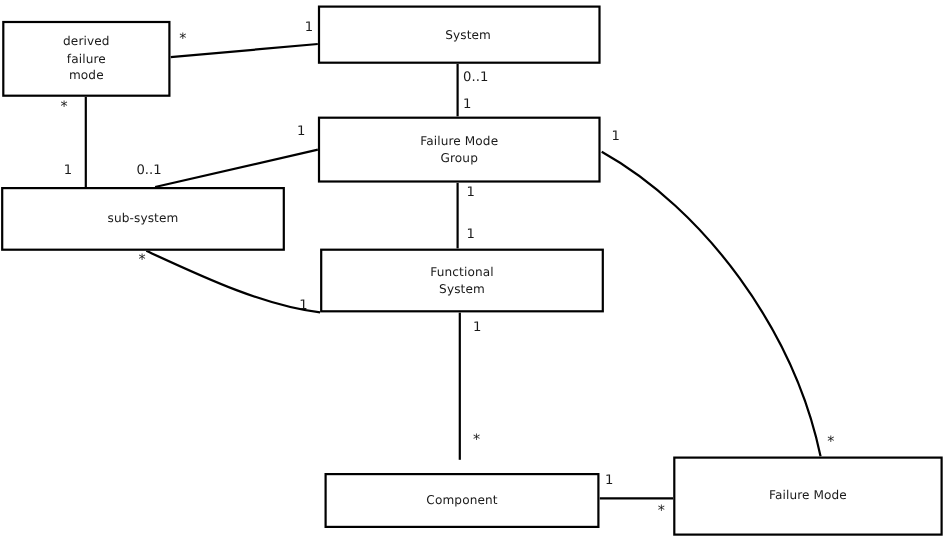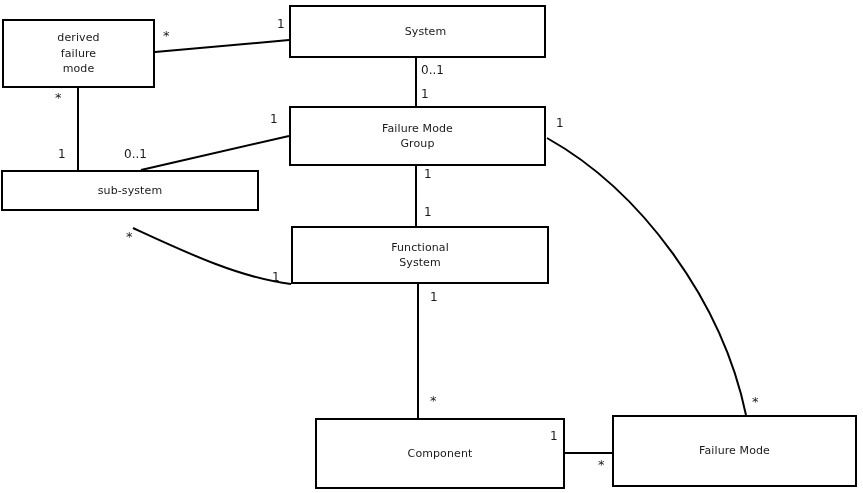--- a/index.html
+++ b/index.html
@@ -81,28 +81,28 @@
 failure
 mode</div>
       </div>
       <div class="node" style="left: 289px; top: 5px; width: 257px; height: 53px; padding-left: 16px;">
         <div class="node-label">System</div>
       </div>
       <div class="node" style="left: 289px; top: 106px; width: 257px; height: 60px;">
         <div class="node-label">Failure Mode
 Group</div>
       </div>
-      <div class="node" style="left: 1px; top: 170px; width: 258px; height: 41px;">
+      <div class="node" style="left: 1px; top: 170px; width: 258px; height: 58px;">
         <div class="node-label">sub-system</div>
       </div>
       <div class="node" style="left: 291px; top: 226px; width: 258px; height: 58px;">
         <div class="node-label">Functional
 System</div>
       </div>
-      <div class="node" style="left: 295px; top: 418px; width: 250px; height: 71px; margin-left: 20px;">
+      <div class="node" style="left: 295px; top: 430px; width: 250px; height: 50px;">
         <div class="node-label">Component</div>
       </div>
       <div class="node" style="left: 612px; top: 415px; width: 245px; height: 72px;">
         <div class="node-label">Failure Mode</div>
       </div>
     </div>
   <div id="mult-layer">
       <span class="mult mult-star" style="left: 163px; top: 31px;">*</span>
       <span class="mult" style="left: 277px; top: 18px;">1</span>
       <span class="mult" style="left: 421px; top: 64px;">0..1</span>

